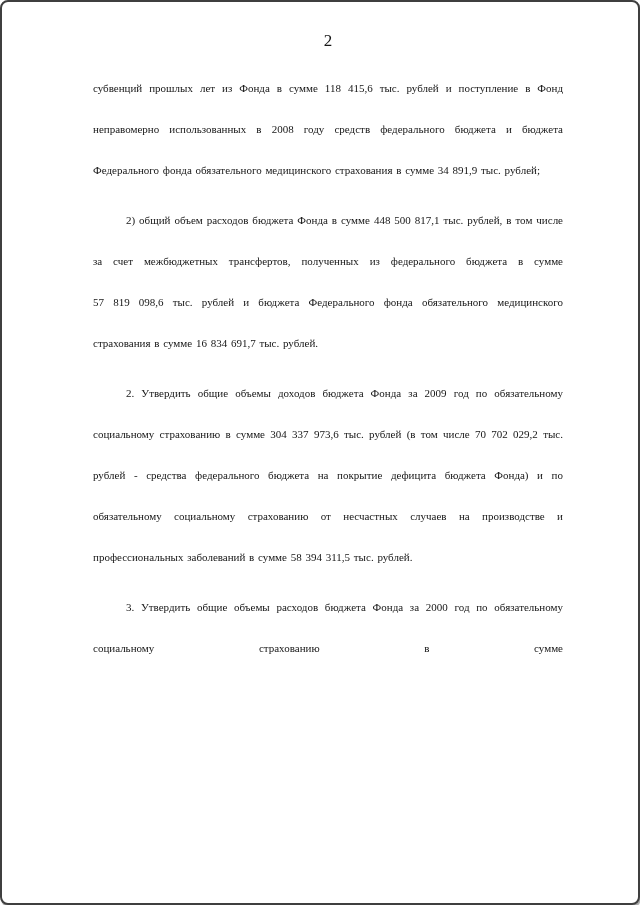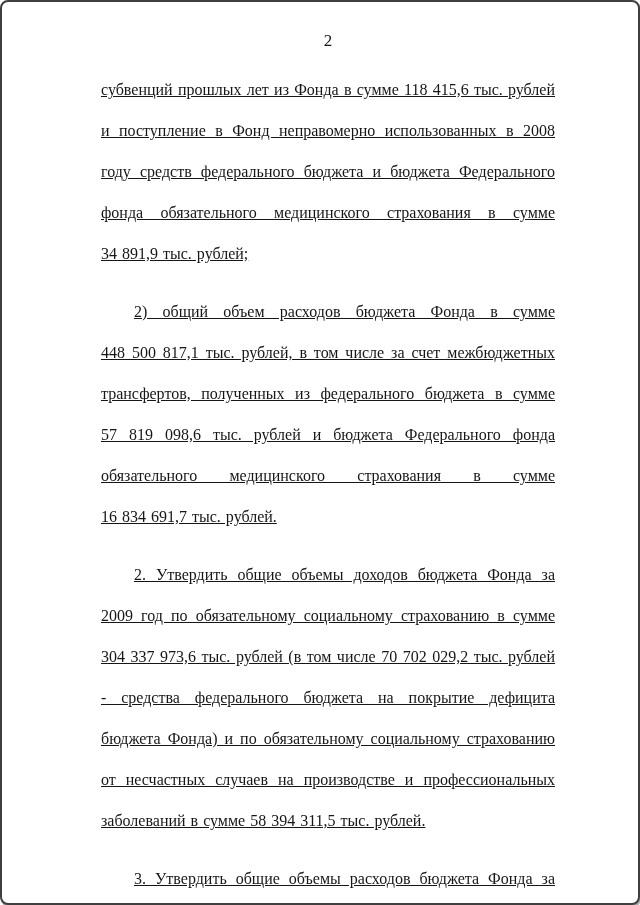--- a/index.html
+++ b/index.html
@@ -22,27 +22,26 @@
     color: #161616;
     overflow: hidden;
   }
   .page-number {
     text-align: center;
     font-size: 17px;
     line-height: 22px;
     margin: 2px 0 16px 0;
   }
   .doc-body p.para {
-    margin: 17px;
-    font-size: 16px;
+    margin: 9px;
+    font-size: 11px;
     line-height: 41px;
     text-align: justify;
     text-indent: 33px;
     word-spacing: 1px;
-    text-decoration: underline;
   }
   .doc-body p.para.no-indent {
     text-indent: 0;
   }
   .doc-body p.para.continued {
     text-align-last: justify;
   }
 </style>
 </head>
 <body>

